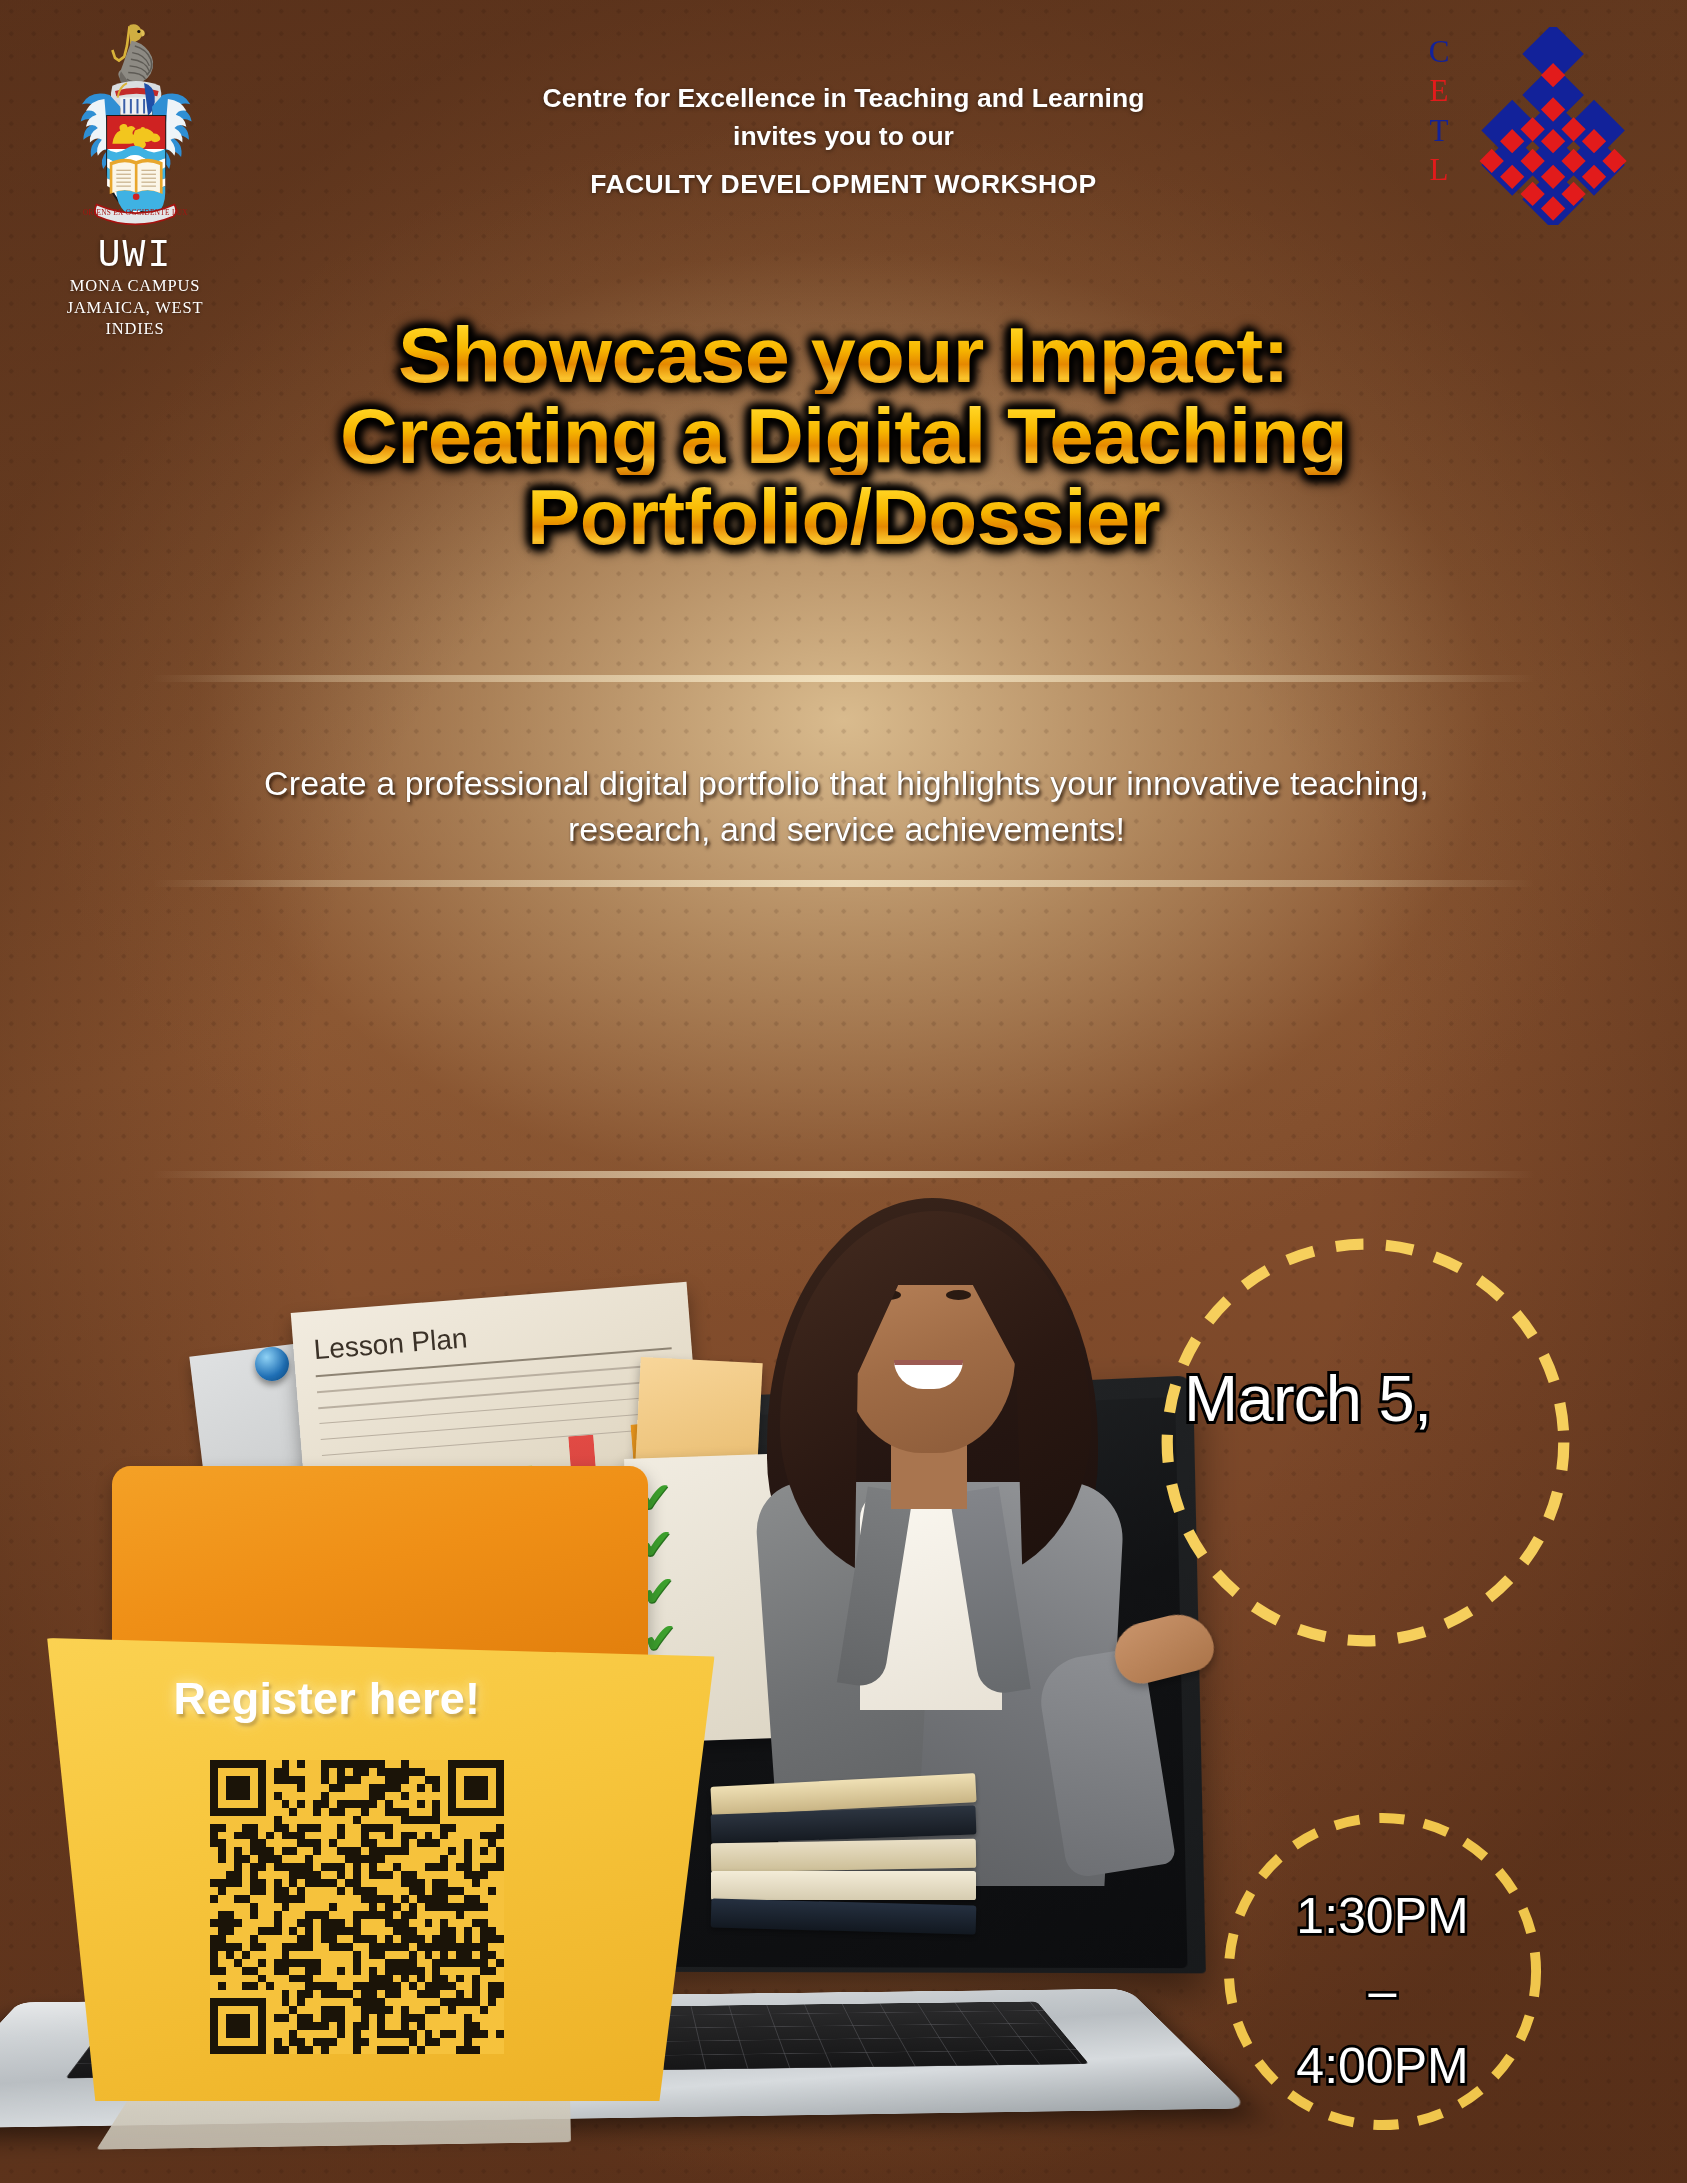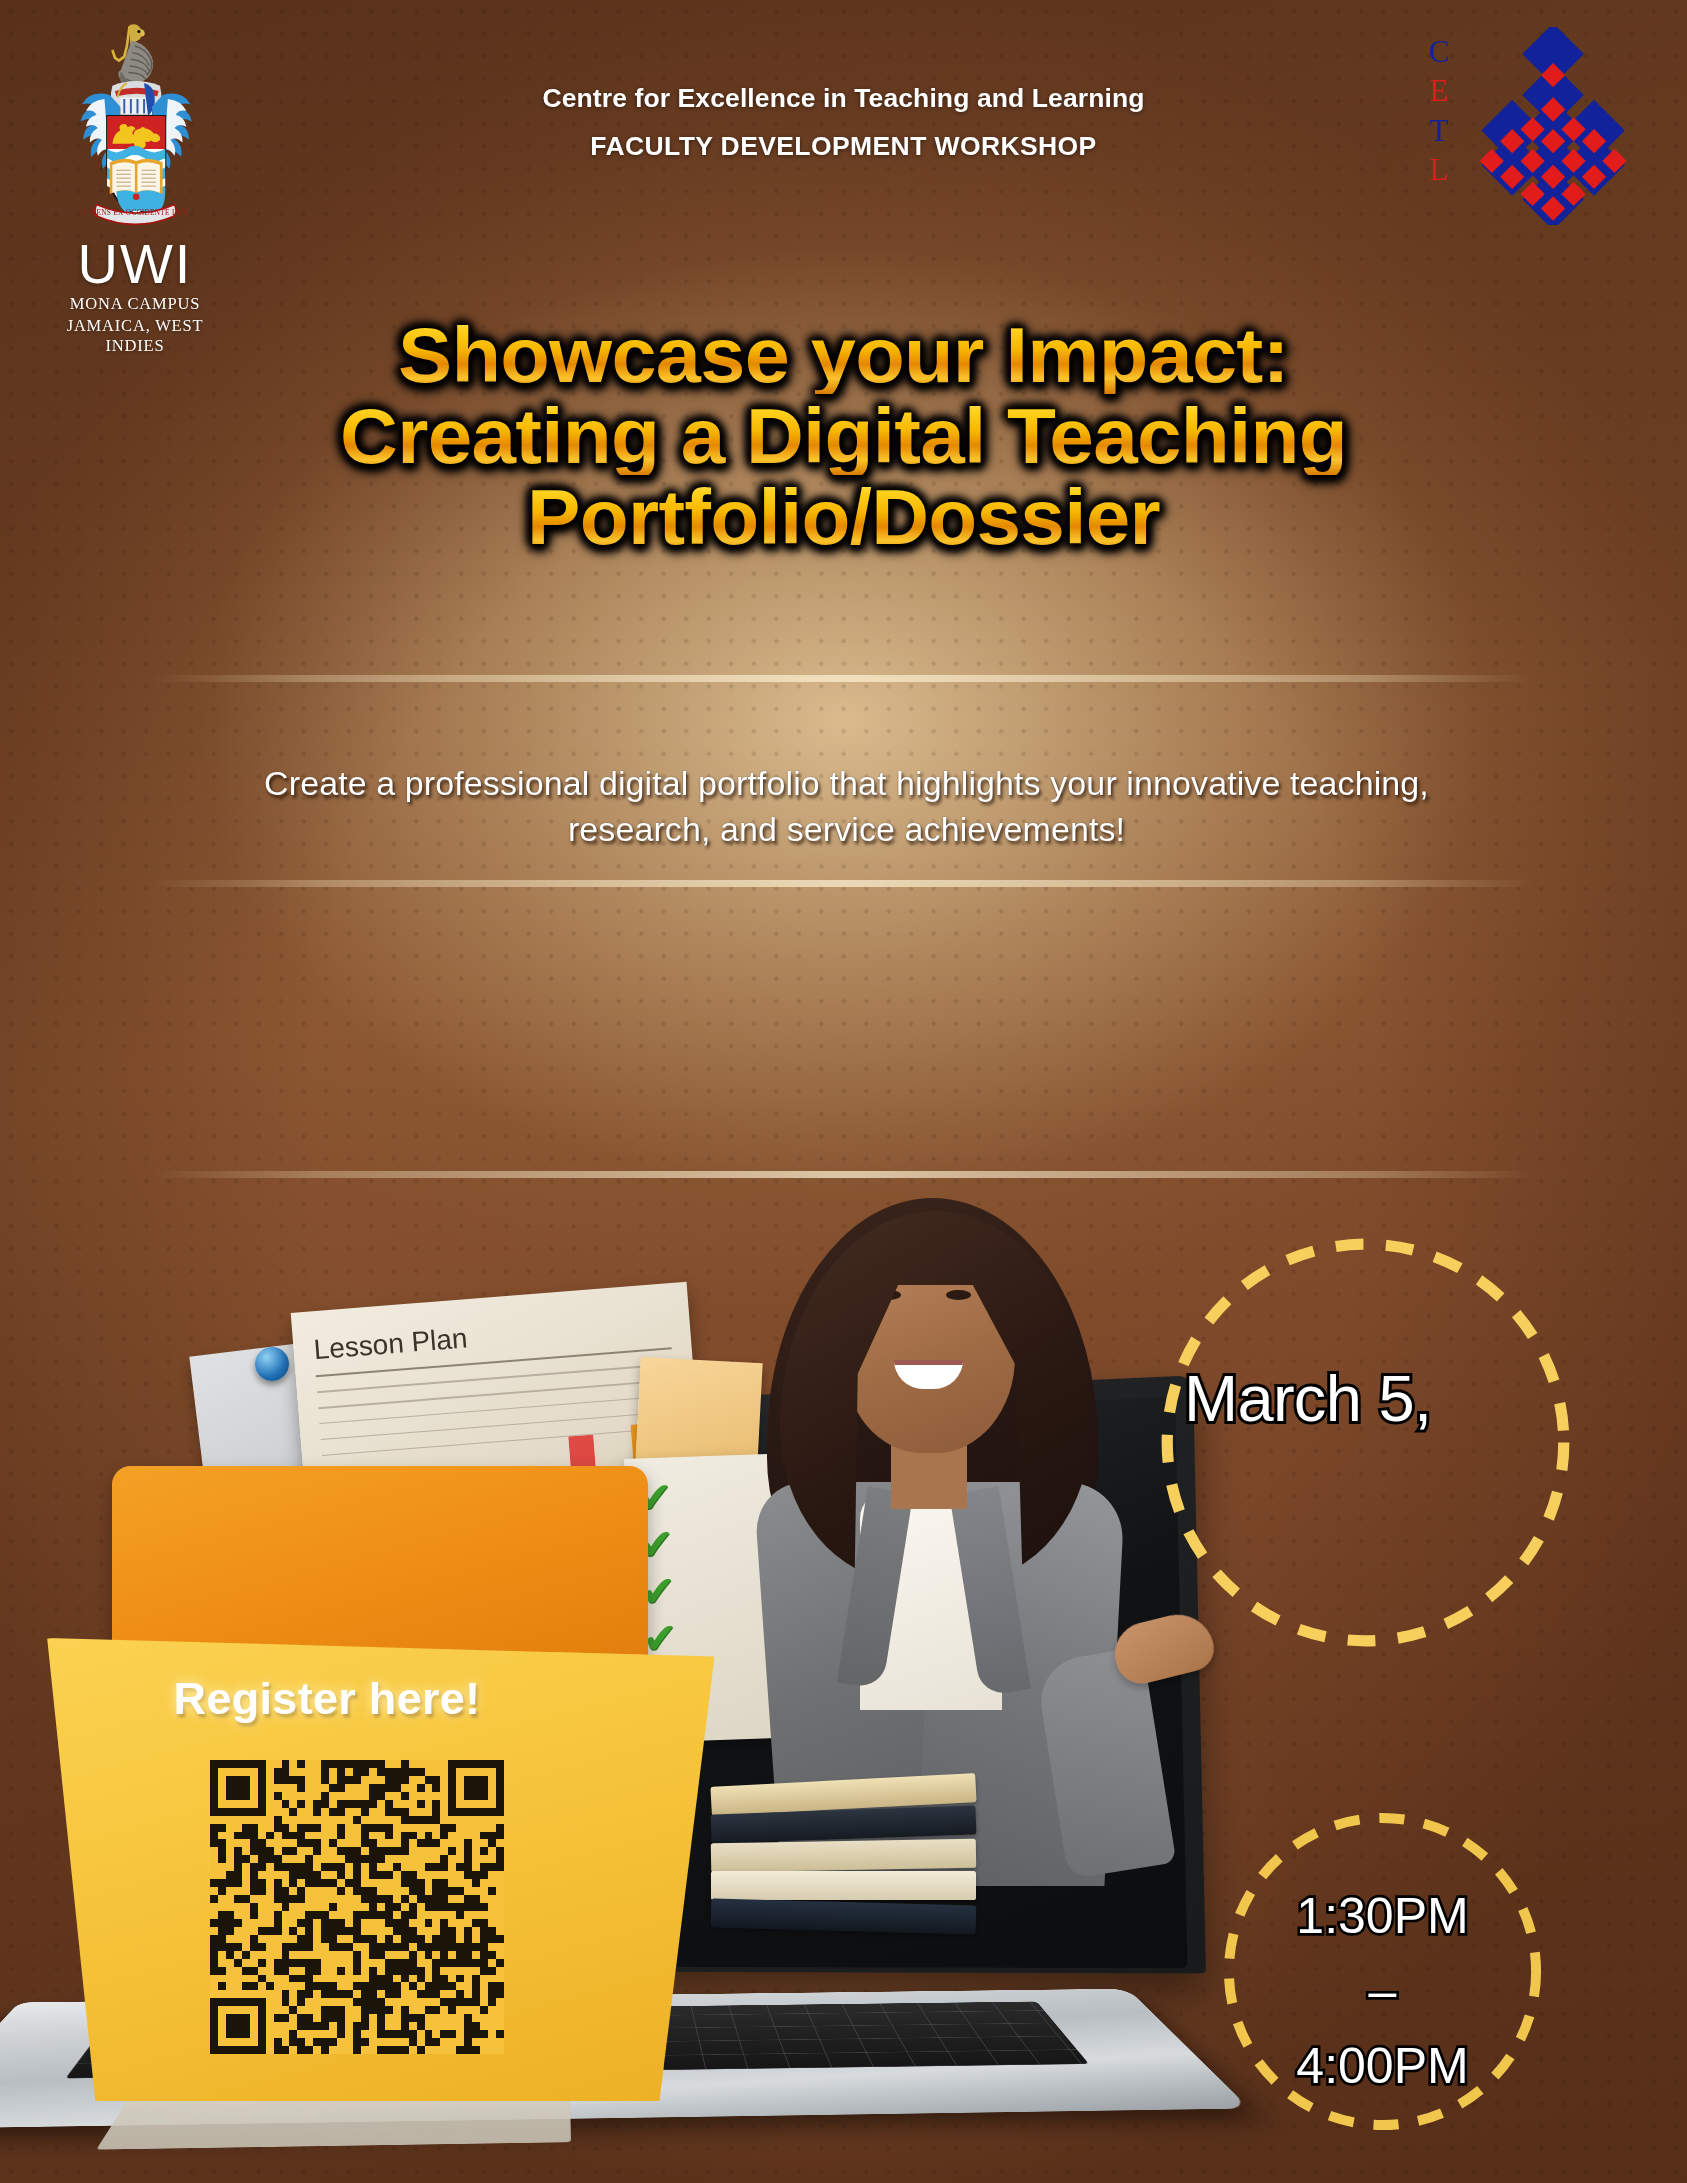--- a/index.html
+++ b/index.html
@@ -27,22 +27,22 @@
   }
   #vign{
     position:absolute; inset:0;
     background:radial-gradient(ellipse 959px 1125px at 50% 50%, rgba(0,0,0,0) 55%, rgba(40,16,4,0.30) 100%);
   }
 
   
   .uwi-logo{ position:absolute; left:36px; top:16.5px; width:198px; text-align:center; }
   .crest{ width:139px; height:218px; margin:0 auto; display:block; }
   .uwi-word{
-    font-family:Liberation Sans, sans-serif; color:#fff;
-    font-size:56px; line-height:.98; letter-spacing:2px; margin-top:2.6px;
+    font-family:Liberation Mono, monospace; color:#fff;
+    font-size:38px; line-height:.98; letter-spacing:2px; margin-top:2.6px;
     text-shadow:0 1.3px 4px rgba(0,0,0,.45);
   }
   .uwi-sub{
     font-family:"Liberation Serif", serif; color:#fff; font-size:16.5px;
     letter-spacing:0.8px; line-height:1.22; margin-top:2px;
     text-shadow:0 1.3px 3.3px rgba(0,0,0,.45);
   }
 
   .cetl{ position:absolute; right:46px; top:26.5px; width:225px; height:218px; }
   .cetl-letters{
@@ -428,20 +428,21 @@
         <rect x="194" y="214" width="26" height="26" transform="rotate(45 207 227)"></rect>
         <rect x="101" y="240" width="26" height="26" transform="rotate(45 114 253)"></rect>
         <rect x="163" y="240" width="26" height="26" transform="rotate(45 176 253)"></rect>
         <rect x="132" y="262" width="26" height="26" transform="rotate(45 145 275)"></rect>
       </g>
     </svg>
   </div>
 
   <div class="header-text">
     <div class="hdr-1">Centre for Excellence in Teaching and Learning</div>
+    <div class="hdr-2">invites you to our</div>
     <div class="hdr-3">FACULTY DEVELOPMENT WORKSHOP</div>
   </div>
 
   <div class="title-wrap">
     <div class="tline l1">Showcase your Impact:</div>
     <div class="tline l2">Creating a Digital Teaching</div>
     <div class="tline l3">Portfolio/Dossier</div>
   </div>
 
   <div class="divider d1"></div>

